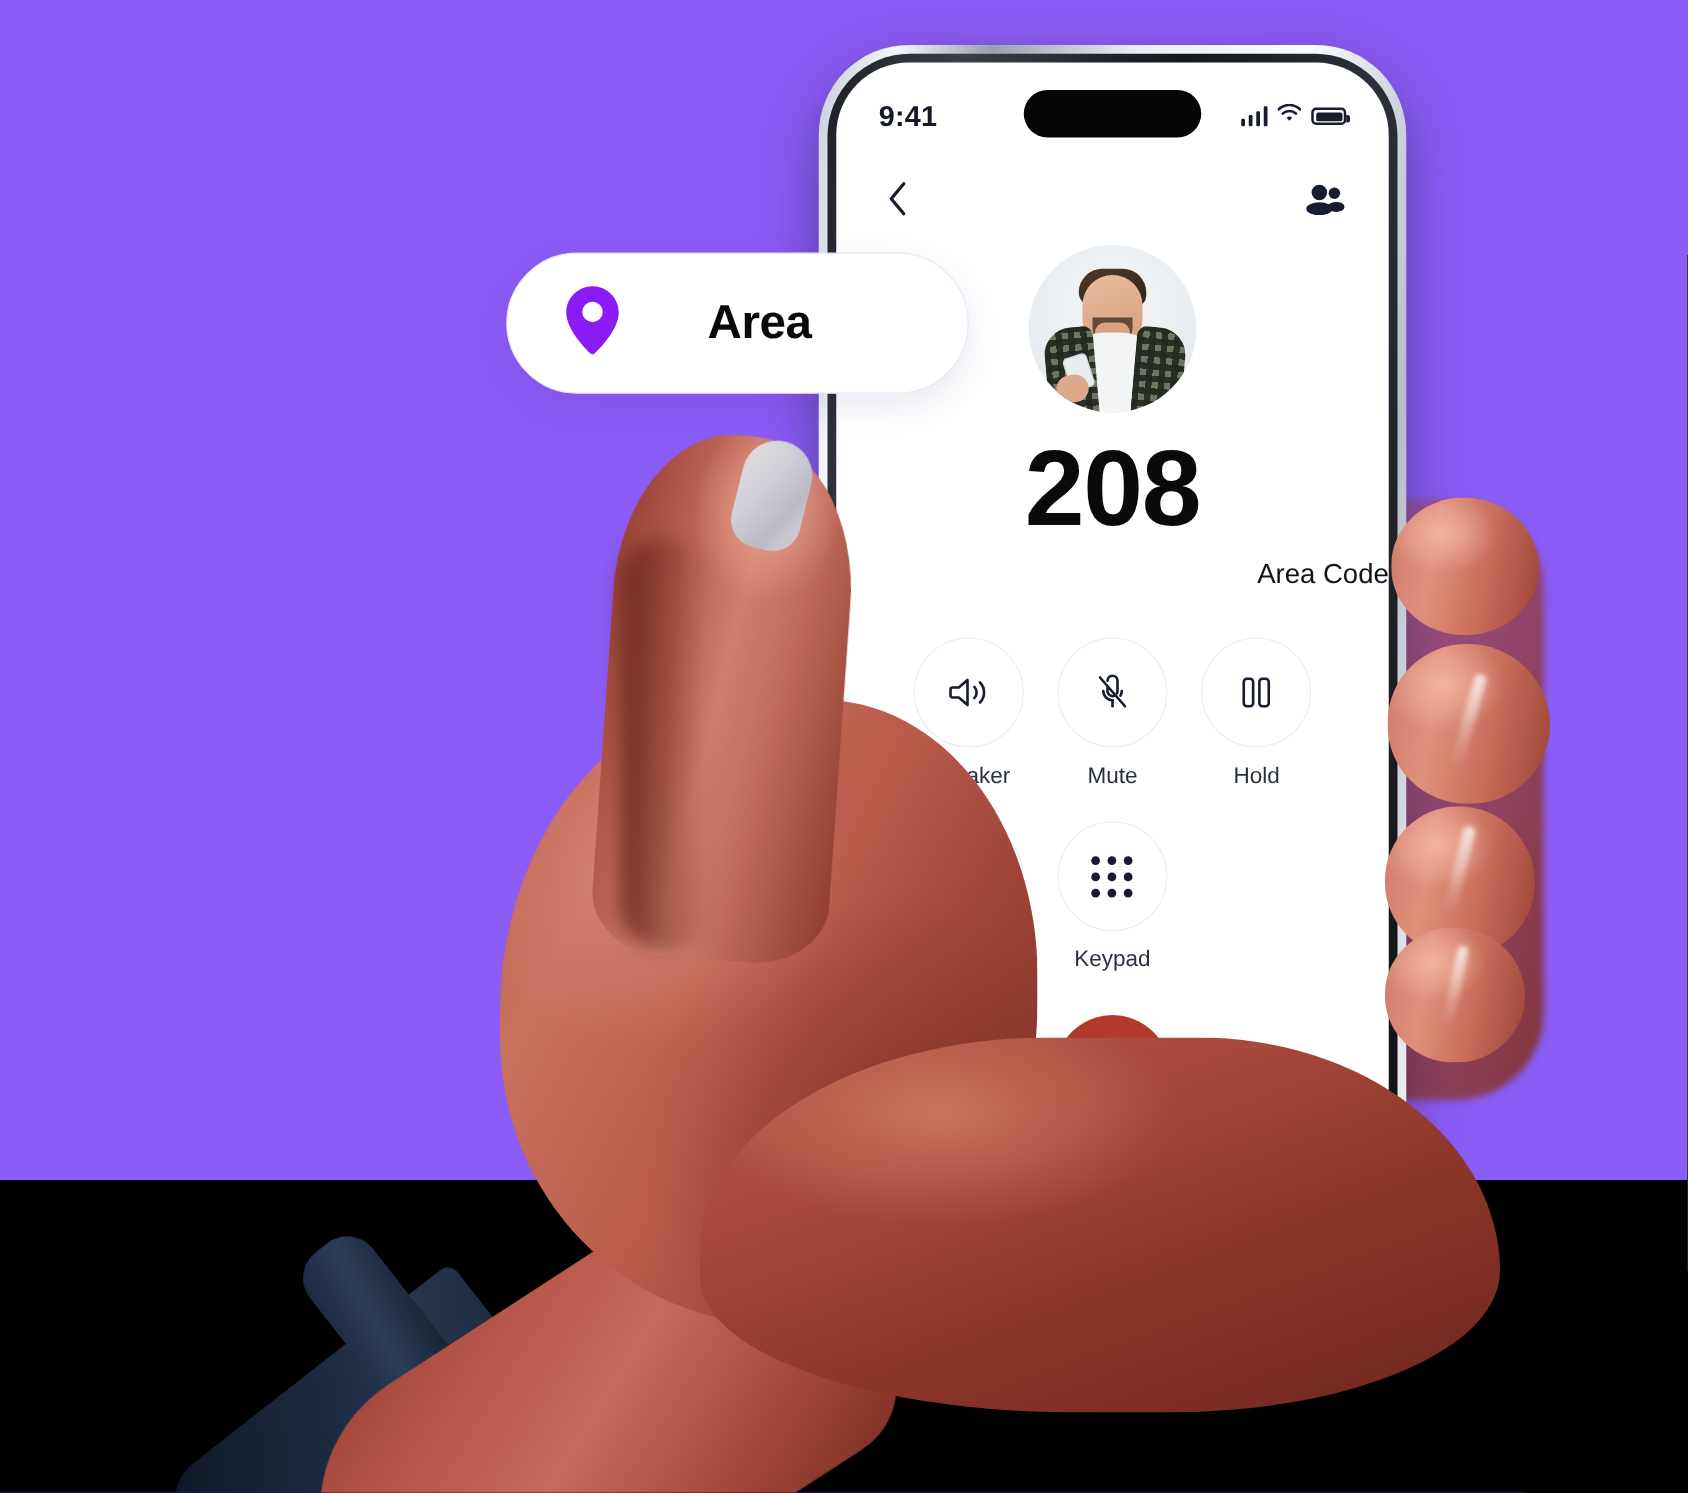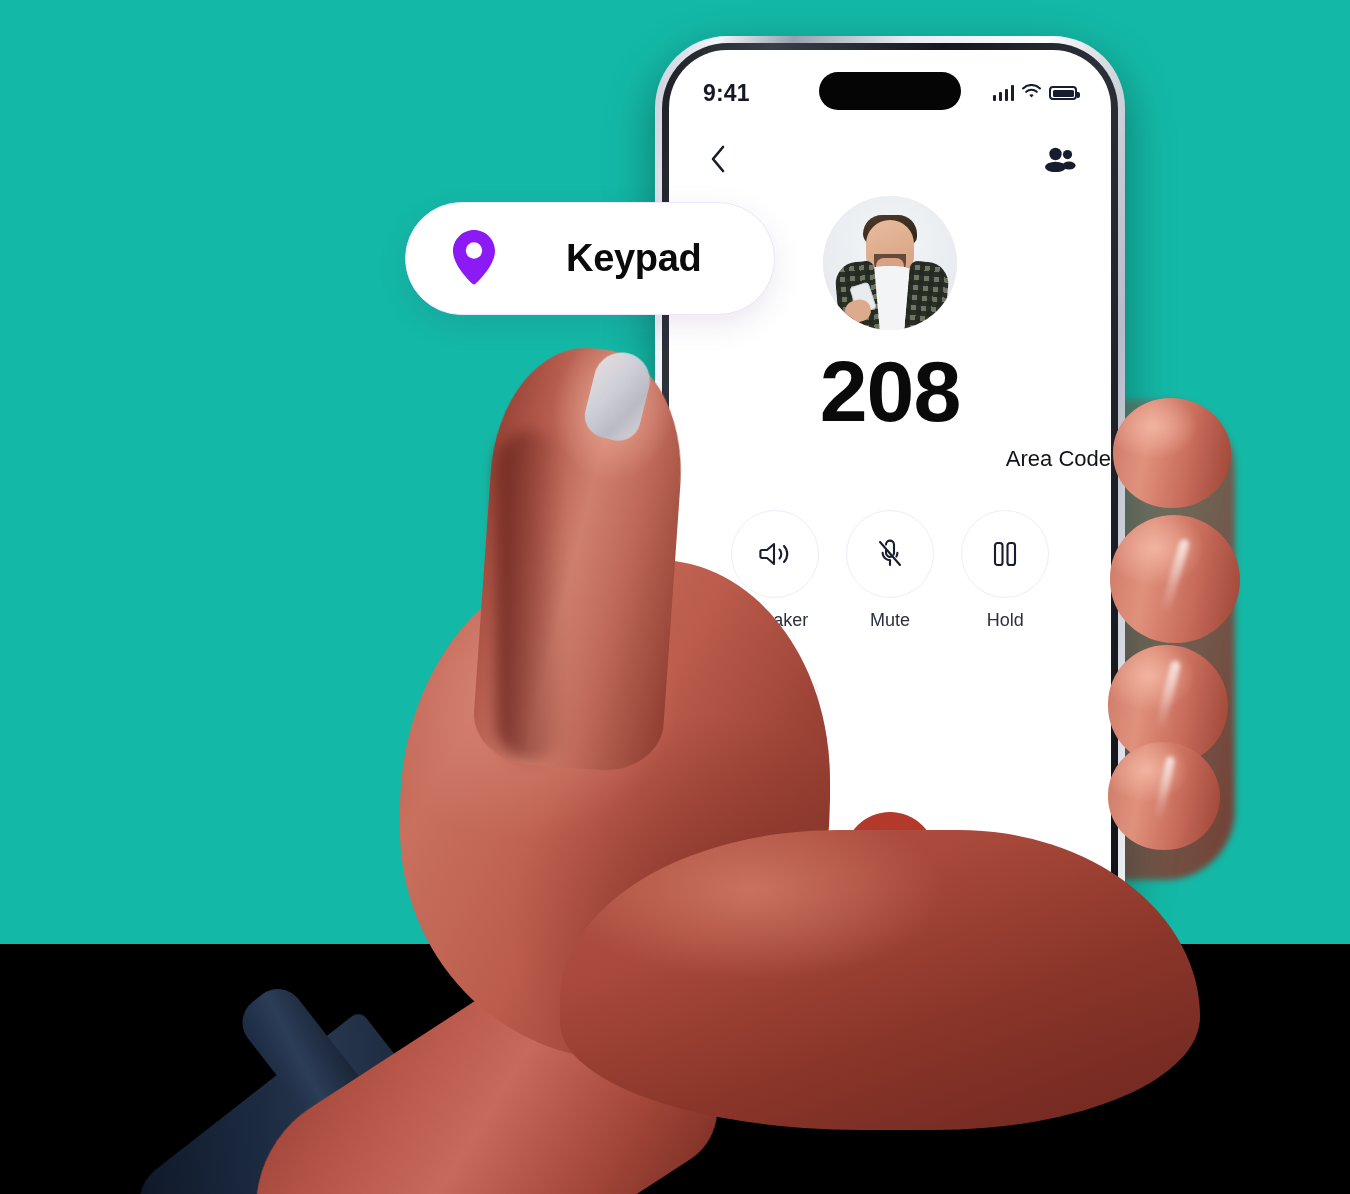--- a/index.html
+++ b/index.html
@@ -10,21 +10,21 @@
     height: 1194px;
     background: #000000;
     overflow: hidden;
     font-family: "Liberation Sans", sans-serif;
   }
 
   #stage {
     position: relative;
     width: 1350px;
     height: 944px;
-    background: #14b8a6;
+    background: #8b5cf6;
   }
 
   
   .hand-layer {
     position: absolute;
     inset: 0;
     pointer-events: none;
   }
 
   
@@ -537,20 +537,36 @@
           <div class="ctrl-circle">
             <svg width="34" height="30" viewBox="0 0 34 30" fill="none">
               <circle cx="13" cy="9" r="5.4" stroke="#171C2E" stroke-width="2.1"></circle>
               <ellipse cx="13" cy="21.5" rx="9.6" ry="4.6" stroke="#171C2E" stroke-width="2.1"></ellipse>
               <path d="M26 4.5v7M22.5 8h7" stroke="#171C2E" stroke-width="2.1" stroke-linecap="round"></path>
             </svg>
           </div>
           <div class="ctrl-label">Add call</div>
         </div>
 
+        <div class="ctrl">
+          <div class="ctrl-circle">
+            <span class="dot-grid">
+              <i></i>
+                <i></i>
+                <i></i>
+                <i></i>
+                <i></i>
+                <i></i>
+                <i></i>
+                <i></i>
+                <i></i>
+            </span>
+          </div>
+          <div class="ctrl-label">Keypad</div>
+        </div>
 
       </div>
 
       <div class="endcall-row">
         <div class="endcall" style="background: rgb(179, 57, 42);">
           <svg width="44" height="24" viewBox="0 0 44 24" fill="none">
             <path d="M7 16.5c3.6-6.2 9-9.3 15-9.3s11.4 3.1 15 9.3c1 1.7-.3 3.6-2.2 3.3l-5.4-.9c-1.3-.2-2.2-1.3-2.1-2.6l.1-1.9c-3.6-1.3-7.2-1.3-10.8 0l.1 1.9c.1 1.3-.8 2.4-2.1 2.6l-5.4.9C7.3 20.1 6 18.2 7 16.5z" fill="#FFFFFF"></path>
           </svg>
         </div>
       </div>
@@ -575,16 +591,16 @@
     <div class="finger-gloss g3"></div>
   </div>
 
   <div class="location-badge">
     <span class="pin-wrap">
       <svg width="44" height="56" viewBox="0 0 44 56" fill="none">
         <path d="M22 1C10.4 1 1 10.4 1 22c0 14.2 16.8 30.4 19.2 32.6a2.6 2.6 0 003.6 0C26.2 52.4 43 36.2 43 22 43 10.4 33.6 1 22 1z" fill="#8B1AF5"></path>
         <circle cx="22" cy="21.5" r="8.2" fill="#FFFFFF"></circle>
       </svg>
     </span>
-    <span class="badge-text">Keypad</span>
+    <span class="badge-text">Area</span>
   </div>
 
 </div>
 
 </body></html>

